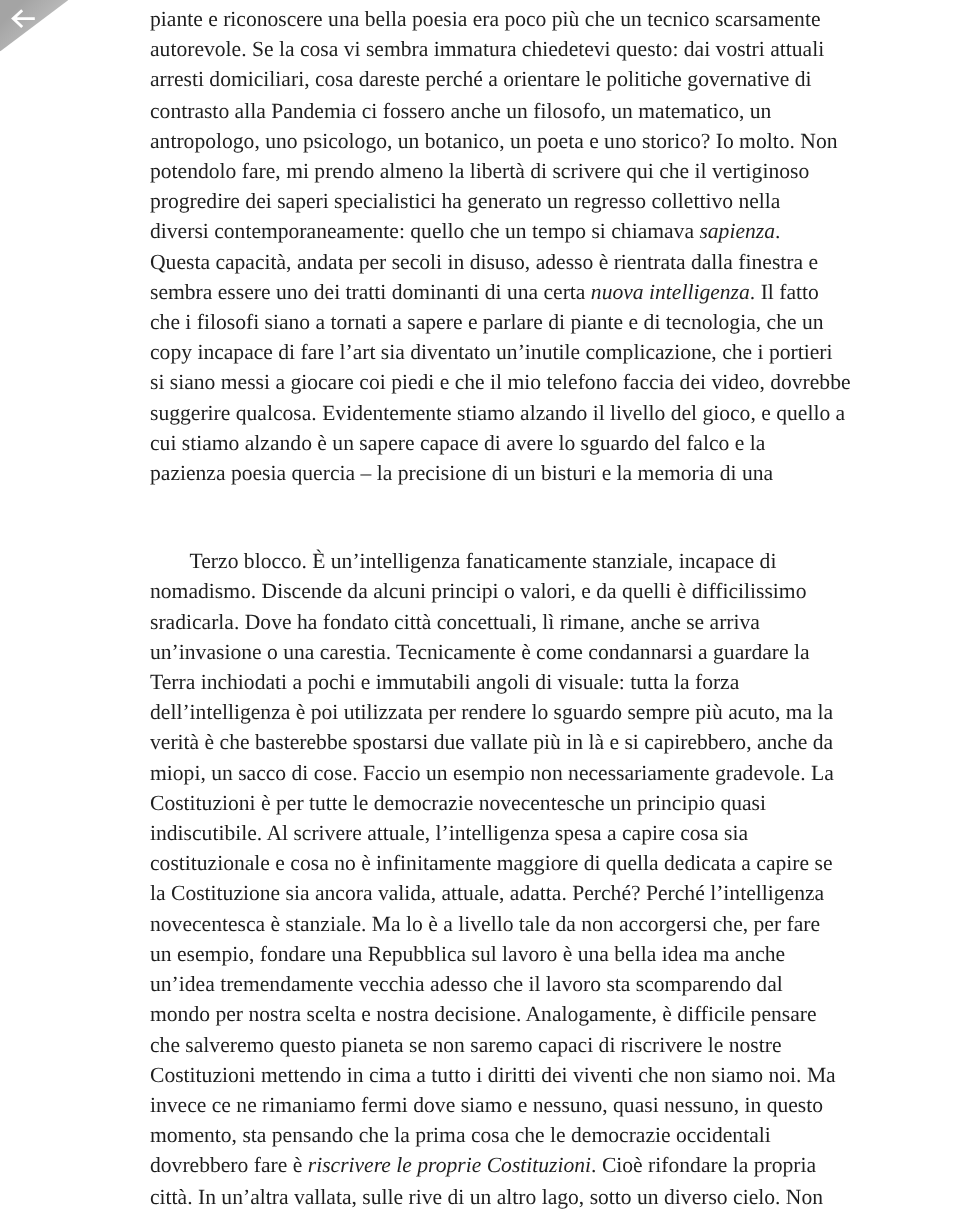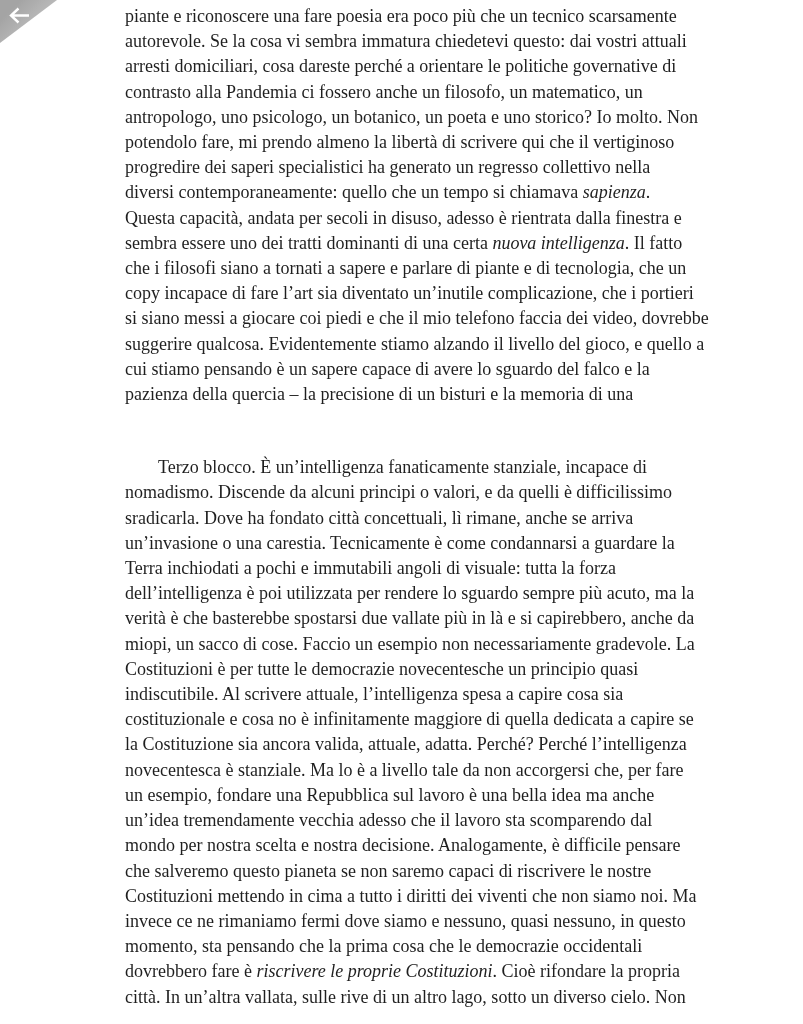--- a/index.html
+++ b/index.html
@@ -40,36 +40,36 @@
 <body>
 
 <button class="back-corner" aria-label="back">
   <svg width="27" height="23" viewBox="0 0 27 23">
     <path d="M23 11.5 H6 M12.5 4.5 L5 11.5 L12.5 18.5" fill="none" stroke="var(--arrow)" stroke-width="2.4" stroke-linecap="butt" stroke-linejoin="miter"></path>
   </svg>
 </button>
 
 <div class="page-text">
     <div class="paragraph">
-      <div class="line">piante e riconoscere una fare poesia era poco più che un tecnico scarsamente</div>
+      <div class="line">piante e riconoscere una bella poesia era poco più che un tecnico scarsamente</div>
       <div class="line">autorevole. Se la cosa vi sembra immatura chiedetevi questo: dai vostri attuali</div>
       <div class="line">arresti domiciliari, cosa dareste perché a orientare le politiche governative di</div>
       <div class="line">contrasto alla Pandemia ci fossero anche un filosofo, un matematico, un</div>
       <div class="line">antropologo, uno psicologo, un botanico, un poeta e uno storico? Io molto. Non</div>
       <div class="line">potendolo fare, mi prendo almeno la libertà di scrivere qui che il vertiginoso</div>
       <div class="line">progredire dei saperi specialistici ha generato un regresso collettivo nella</div>
       <div class="line">diversi contemporaneamente: quello che un tempo si chiamava <em>sapienza</em>.</div>
       <div class="line">Questa capacità, andata per secoli in disuso, adesso è rientrata dalla finestra e</div>
       <div class="line">sembra essere uno dei tratti dominanti di una certa <em>nuova intelligenza</em>. Il fatto</div>
       <div class="line">che i filosofi siano a tornati a sapere e parlare di piante e di tecnologia, che un</div>
       <div class="line">copy incapace di fare l’art sia diventato un’inutile complicazione, che i portieri</div>
       <div class="line">si siano messi a giocare coi piedi e che il mio telefono faccia dei video, dovrebbe</div>
       <div class="line">suggerire qualcosa. Evidentemente stiamo alzando il livello del gioco, e quello a</div>
-      <div class="line">cui stiamo pensando è un sapere capace di avere lo sguardo del falco e la</div>
-      <div class="line">pazienza della quercia – la precisione di un bisturi e la memoria di una</div>
+      <div class="line">cui stiamo alzando è un sapere capace di avere lo sguardo del falco e la</div>
+      <div class="line">pazienza poesia quercia – la precisione di un bisturi e la memoria di una</div>
     </div>
     <div class="paragraph indent">
       <div class="line">Terzo blocco. È un’intelligenza fanaticamente stanziale, incapace di</div>
       <div class="line">nomadismo. Discende da alcuni principi o valori, e da quelli è difficilissimo</div>
       <div class="line">sradicarla. Dove ha fondato città concettuali, lì rimane, anche se arriva</div>
       <div class="line">un’invasione o una carestia. Tecnicamente è come condannarsi a guardare la</div>
       <div class="line">Terra inchiodati a pochi e immutabili angoli di visuale: tutta la forza</div>
       <div class="line">dell’intelligenza è poi utilizzata per rendere lo sguardo sempre più acuto, ma la</div>
       <div class="line">verità è che basterebbe spostarsi due vallate più in là e si capirebbero, anche da</div>
       <div class="line">miopi, un sacco di cose. Faccio un esempio non necessariamente gradevole. La</div>

